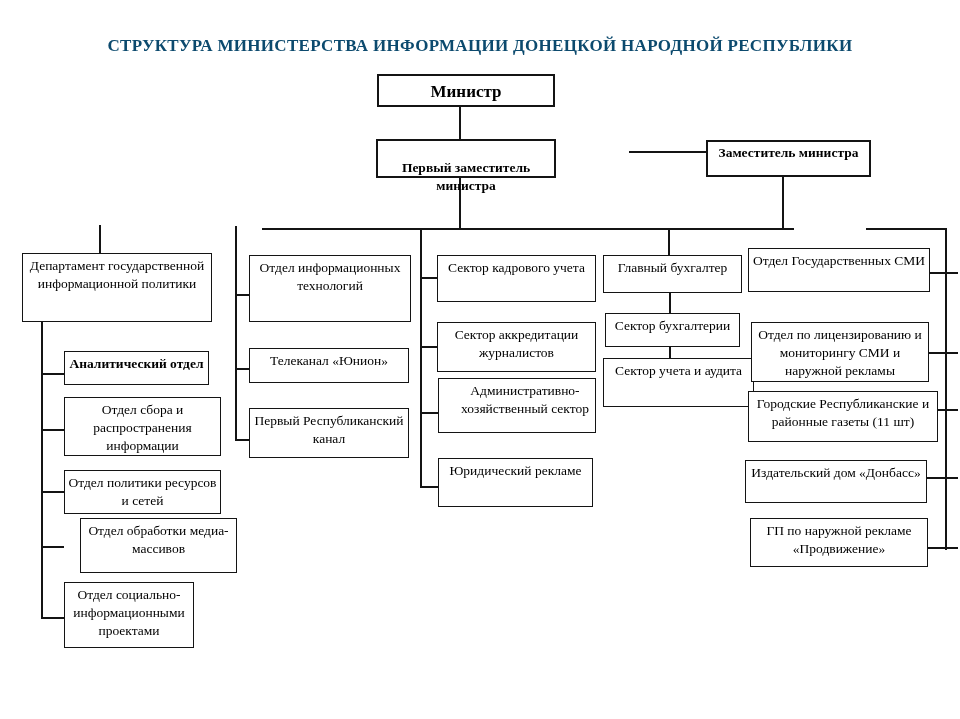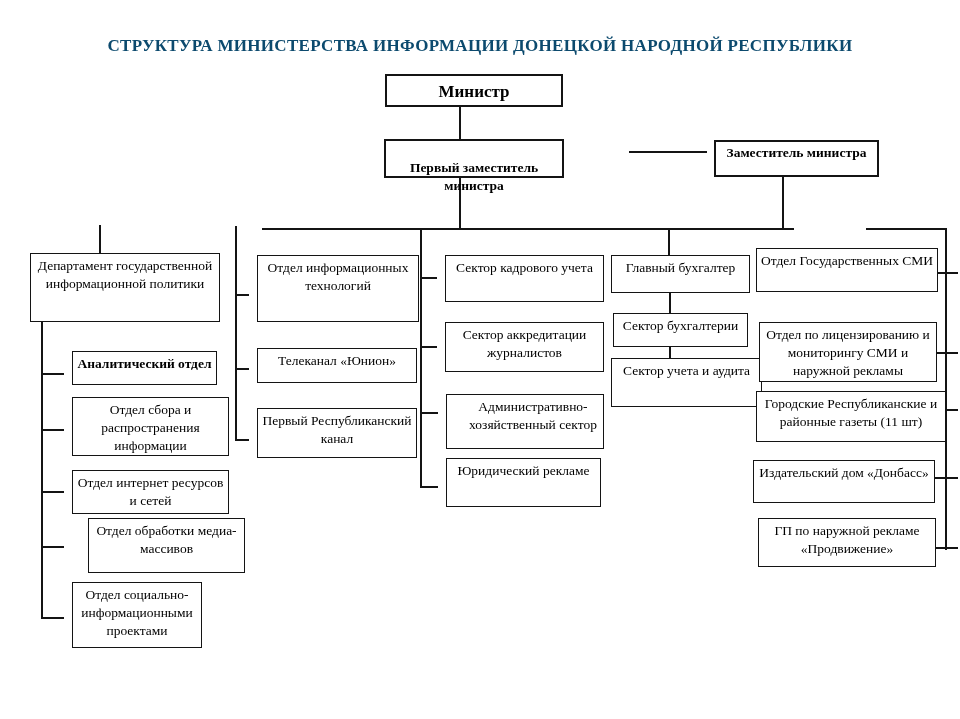--- a/index.html
+++ b/index.html
@@ -33,21 +33,20 @@
     box-sizing: border-box;
     border: 1.5px solid #141414;
     background: #ffffff;
     color: #000;
     text-align: center;
     white-space: pre-line;
     font-family: "Liberation Serif", serif;
     font-size: 13.5px;
     line-height: 1.32;
     padding-top: 3px;
-    margin-left: 8px;
   }
   .node.bold {
     font-weight: bold;
   }
   .conn {
     position: absolute;
     background: #141414;
   }
 </style>
 </head>
@@ -92,36 +91,36 @@
       <div class="node bold" style="left: 377px; top: 74px; width: 178px; height: 33px; font-size: 17px; border-width: 2px; padding-top: 5px;">Министр</div>
       <div class="node bold" style="left: 376px; top: 139px; width: 180px; height: 39px; border-width: 2px; padding-top: 18px;">Первый заместитель
 министра</div>
       <div class="node bold" style="left: 706px; top: 140px; width: 165px; height: 37px; border-width: 2px; padding-top: 2px;">Заместитель министра</div>
       <div class="node" style="left: 22px; top: 253px; width: 190px; height: 69px;">Департамент государственной
 информационной политики</div>
       <div class="node" style="left: 64px; top: 351px; width: 145px; height: 34px; font-weight: bold;">Аналитический отдел</div>
       <div class="node" style="left: 64px; top: 397px; width: 157px; height: 59px;">Отдел сбора и
 распространения
 информации</div>
-      <div class="node" style="left: 64px; top: 470px; width: 157px; height: 44px;">Отдел интернет ресурсов
+      <div class="node" style="left: 64px; top: 470px; width: 157px; height: 44px;">Отдел политики ресурсов
 и сетей</div>
       <div class="node" style="left: 80px; top: 518px; width: 157px; height: 55px;">Отдел обработки медиа-
 массивов</div>
       <div class="node" style="left: 64px; top: 582px; width: 130px; height: 66px;">Отдел социально-
 информационными
 проектами</div>
       <div class="node" style="left: 249px; top: 255px; width: 162px; height: 67px;">Отдел информационных
 технологий</div>
       <div class="node" style="left: 249px; top: 348px; width: 160px; height: 35px;">Телеканал «Юнион»</div>
       <div class="node" style="left: 249px; top: 408px; width: 160px; height: 50px;">Первый Республиканский
 канал</div>
       <div class="node" style="left: 437px; top: 255px; width: 159px; height: 47px;">Сектор кадрового учета</div>
       <div class="node" style="left: 437px; top: 322px; width: 159px; height: 50px;">Сектор аккредитации
 журналистов</div>
-      <div class="node" style="left: 438px; top: 394px; width: 158px; height: 55px; padding-left: 16px;">Административно-
+      <div class="node" style="left: 438px; top: 378px; width: 158px; height: 55px; padding-left: 16px;">Административно-
 хозяйственный сектор</div>
       <div class="node" style="left: 438px; top: 458px; width: 155px; height: 49px;">Юридический рекламе</div>
       <div class="node" style="left: 603px; top: 255px; width: 139px; height: 38px;">Главный бухгалтер</div>
       <div class="node" style="left: 605px; top: 313px; width: 135px; height: 34px;">Сектор бухгалтерии</div>
       <div class="node" style="left: 603px; top: 358px; width: 151px; height: 49px;">Сектор учета и аудита</div>
       <div class="node" style="left: 748px; top: 248px; width: 182px; height: 44px;">Отдел Государственных СМИ</div>
       <div class="node" style="left: 751px; top: 322px; width: 178px; height: 60px;">Отдел по лицензированию и
 мониторингу СМИ и
 наружной рекламы</div>
       <div class="node" style="left: 748px; top: 391px; width: 190px; height: 51px;">Городские Республиканские и

